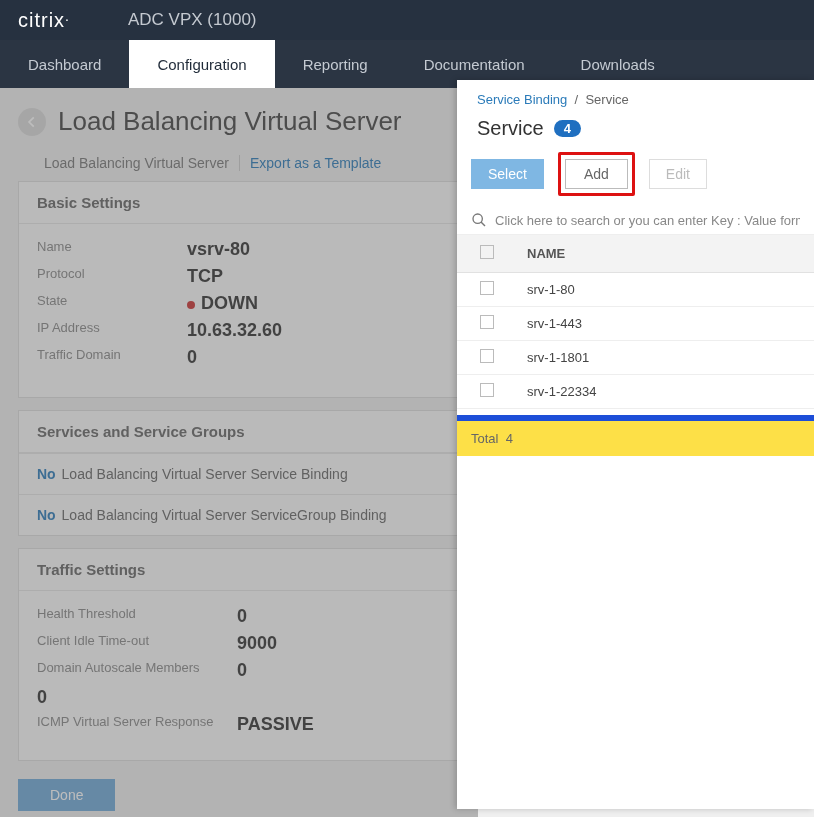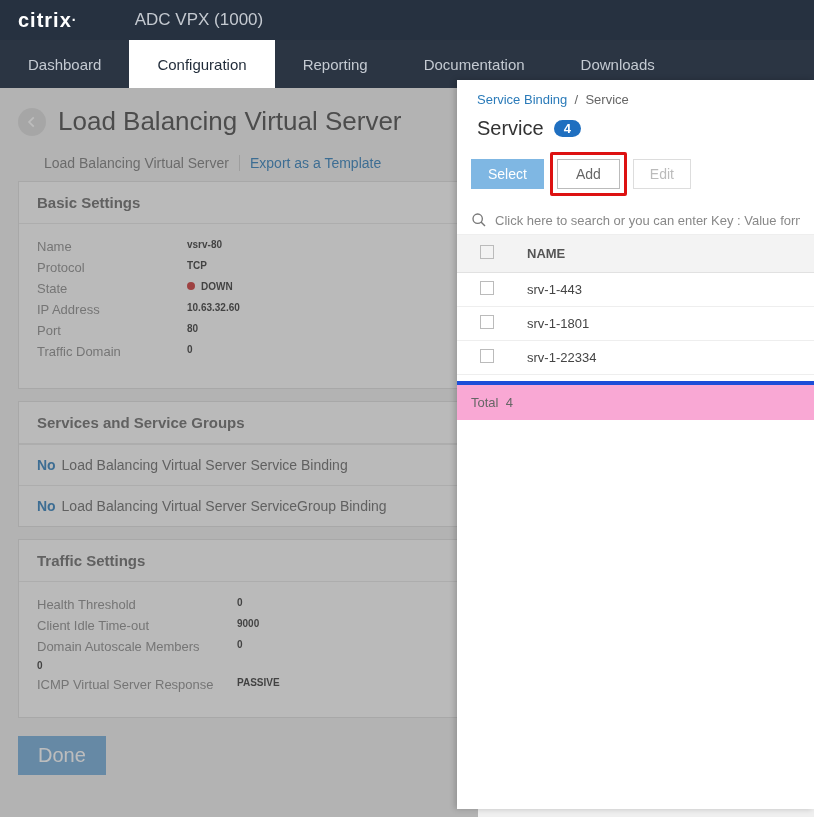--- a/index.html
+++ b/index.html
@@ -16,21 +16,21 @@
   
   .topbar {
     background: #263140;
     height: 40px;
     display: flex;
     align-items: center;
     padding: 0 18px;
     color: #cfd6de;
     font-size: 17px;
   }
-  .brand { color: #fff; font-weight: 700; letter-spacing: 1px; font-size: 20px; margin-right: 14px;}
+  .brand { color: #fff; font-weight: 400; letter-spacing: 1px; font-size: 20px; margin-right: 14px;}
   .brand-dot { font-size: 14px; position: relative; top: -6px; color:#fff;}
   .product { color:#c4c9d0; font-size:17px;margin-left:44px;}
 
   
   .tabbar {
     background: #2b3543;
     height: 48px;
     display: flex;
     color: #c4cad2;
   }
@@ -70,39 +70,39 @@
   .panel-header {
     padding:12px 18px;
     font-size:15px;
     color:#666;
     border-bottom:1px solid #e5e5e5;
     font-weight:600;
   }
   .panel-body { padding: 12px 18px 26px 18px; font-size:14px;}
   .kv-row { display:flex; padding:3px 0; }
   .kv-key { width:150px; color:#888; font-size:13px;}
-  .kv-val { color:#333; font-weight:600; font-size:10px;}
+  .kv-val { color:#333; font-weight:600; font-size:18px;}
   .state-down::before {
     content:""; display:inline-block; width:8px;height:8px;border-radius:50%;
     background:#c33; margin-right:6px;
   }
 
   .svc-subrow { padding:12px 18px; border-top:1px solid #e5e5e5; font-size:14px; color:#666;}
   .svc-subrow .no-prefix { color:#2b7bb9; font-weight:600; margin-right:2px;}
 
   .traffic-body { padding:12px 18px 22px 18px; font-size:13px; }
   .traffic-body .kv-key { width:200px;}
 
   .done-btn {
     margin-top:6px;
     background:#6ea8d8;
     color:#fff;
     border:none;
-    padding:8px 20px;
-    font-size:20px;
+    padding:8px 32px;
+    font-size:14px;
     cursor:pointer;
   }
 
   
   .dim-overlay {
     position:absolute; left:0; top:88px;
     width:478px; height:729px;
     background: rgba(90,90,90,0.40);
     pointer-events:none;
   }
@@ -117,21 +117,21 @@
     display:flex; flex-direction:column;
   }
   .sp-bread { padding:12px 20px 8px 20px; font-size:13px; color:#666;}
   .sp-bread a { color:#2b7bb9; text-decoration:none;}
   .sp-title-row { padding: 2px 20px 12px 20px; display:flex; align-items:center; gap:10px;}
   .sp-title { font-size:20px; color:#333;}
   .badge {
     background:#1f6fc0; color:#fff;
     border-radius:10px; padding:1px 10px; font-size:13px; font-weight:600;
   }
-  .sp-btn-row { padding: 0 14px 10px 14px; display:flex; gap:6px; align-items:center;}
+  .sp-btn-row { padding: 0 14px 10px 14px; display:flex; gap:14px; align-items:center;}
   .btn {
     border:1px solid #ccc; background:#fff;
     padding:6px 16px; font-size:14px; color:#666; cursor:pointer;
   }
   .btn.select { background:#7fb7e3; border:1px solid #7fb7e3; color:#fff;}
   .btn.edit { color:#bbb; border-color:#ddd; cursor:default;}
   .btn-highlight {
     border:3px solid #d11; padding:4px; border-radius:2px;
   }
   .btn-highlight .btn { border:1px solid #bbb; color:#666; padding:6px 18px;}
@@ -143,22 +143,22 @@
   .sp-search svg { flex-shrink:0;}
   .sp-table { width:100%; border-collapse:collapse; font-size:13px;}
   .sp-table th {
     text-align:left; padding:10px 10px; background:#f3f3f3; color:#555;
     border-bottom:1px solid #e1e1e1; font-weight:600;
   }
   .sp-table th.chk, .sp-table td.chk { width:60px; text-align:center;}
   .sp-table td { padding:8px 10px; border-bottom:1px solid #eee; color:#444;}
   .chkbox { width:14px;height:14px;border:1.5px solid #bbb; display:inline-block;}
   .sp-total {
-    margin-top:6px; padding:10px 14px; background:#f9a8d4;
-    font-size:13px; color:#666; border-top:4px solid #1d4ed8;
+    margin-top:6px; padding:10px 14px; background:#fde047;
+    font-size:13px; color:#666; border-top:6px solid #1d4ed8;
   }
 </style>
 </head>
 <body>
 
 <div class="topbar">
   <span class="brand">
     <span>citrix</span><span class="brand-dot">.</span>
   </span>
   <span class="product">ADC VPX (1000)</span>
@@ -203,24 +203,20 @@
         </div>
       <div class="kv-row">
           <div class="kv-key">State</div>
           <div class="kv-val state-down">DOWN</div>
         </div>
       <div class="kv-row">
           <div class="kv-key">IP Address</div>
           <div class="kv-val">10.63.32.60</div>
         </div>
       <div class="kv-row">
-          <div class="kv-key">Port</div>
-          <div class="kv-val">80</div>
-        </div>
-      <div class="kv-row">
           <div class="kv-key">Traffic Domain</div>
           <div class="kv-val">0</div>
         </div>
     </div>
   </div>
 
   
   <div class="panel">
     <div class="panel-header">Services and Service Groups</div>
     <div class="svc-subrow">
@@ -289,20 +285,24 @@
     <span style="white-space:nowrap;overflow:hidden;">Click here to search or you can enter Key : Value format</span>
   </div>
   <table class="sp-table">
     <thead>
       <tr>
         <th class="chk"><span class="chkbox"></span></th>
         <th>NAME</th>
       </tr>
     </thead>
     <tbody>
+      <tr>
+          <td class="chk"><span class="chkbox"></span></td>
+          <td>srv-1-80</td>
+        </tr>
       <tr>
           <td class="chk"><span class="chkbox"></span></td>
           <td>srv-1-443</td>
         </tr>
       <tr>
           <td class="chk"><span class="chkbox"></span></td>
           <td>srv-1-1801</td>
         </tr>
       <tr>
           <td class="chk"><span class="chkbox"></span></td>

